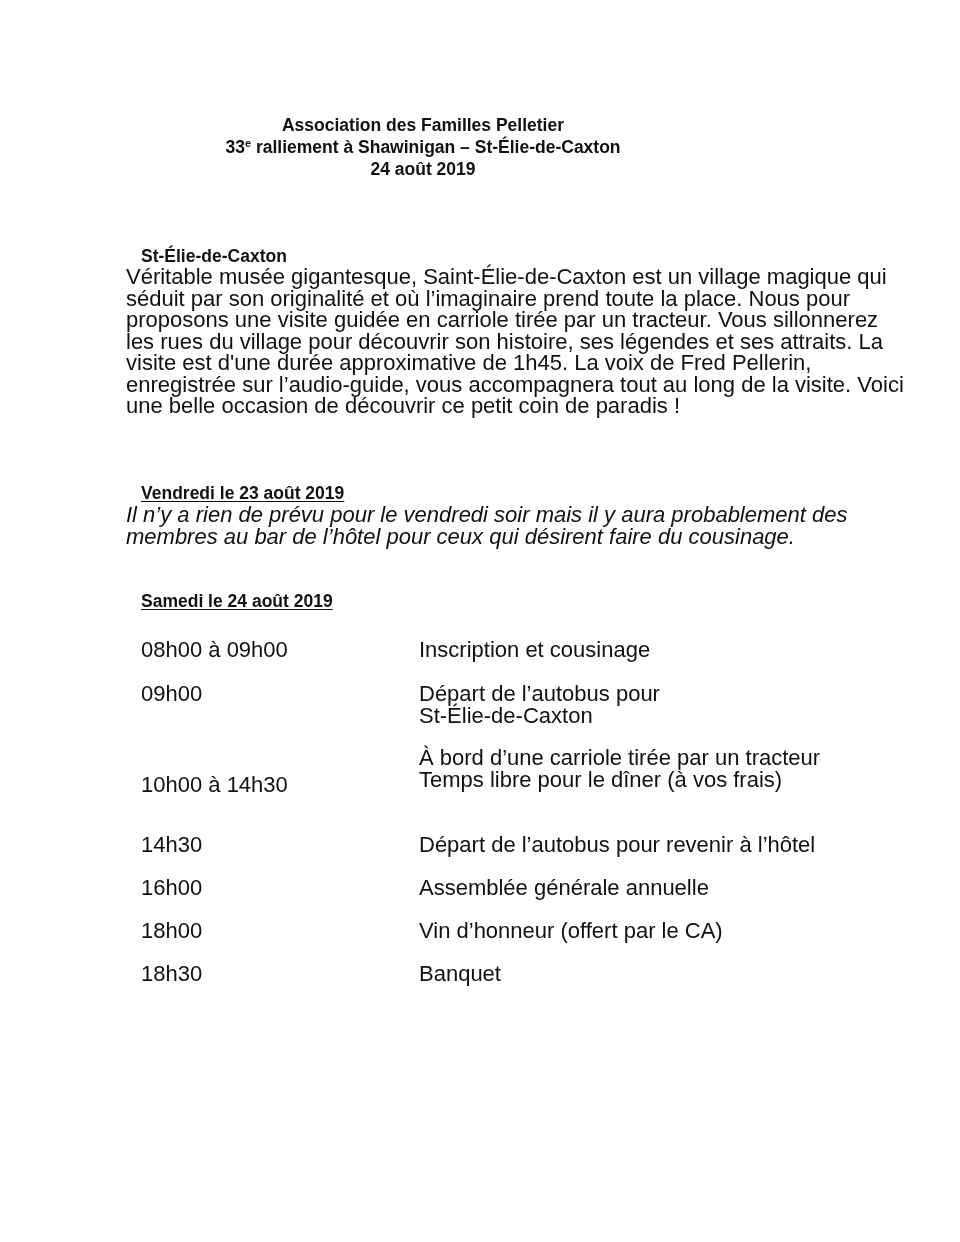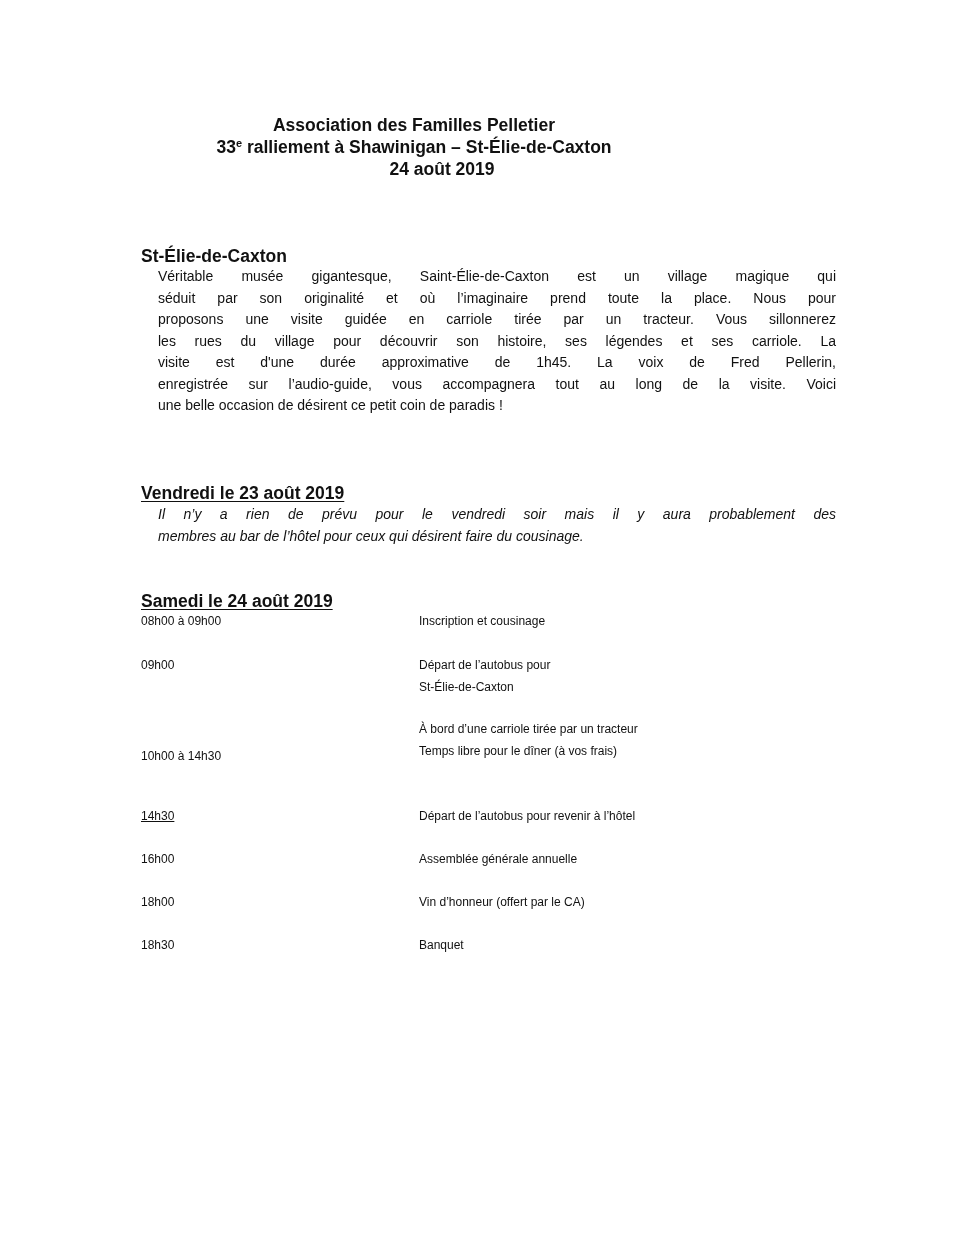--- a/index.html
+++ b/index.html
@@ -2,61 +2,61 @@
 <html><head>
   <meta charset="utf-8">
   <style>
     html, body { margin: 0; padding: 0; background: #ffffff; }
     body {
       width: 960px; height: 1242px; position: relative; overflow: hidden;
       font-family: "Liberation Sans", sans-serif; color: #111111;
     }
     .page { position: absolute; left: 0; top: 0; width: 960px; height: 1242px; }
     .hdr {
-      position: absolute; left: 0; width: 828px; text-align: center;
+      position: absolute; left: 9px; width: 828px; text-align: center;
       font-weight: bold; font-size: 17.5px; line-height: 22px;
     }
     .hdr sup { font-size: 11px; vertical-align: 6px; line-height: 0; }
     .sec-title {
       position: absolute; left: 141px; font-weight: bold; font-size: 17.5px; line-height: 22px;
     }
     .u { text-decoration: underline; text-underline-offset: 2px; }
     .para {
-      position: absolute; left: 158px; width: 678px;
-      font-size: 14px; line-height: 21.5px; text-align: justify;
+      position: absolute; left: 126px; width: 678px;
+      font-size: 22px; line-height: 21.5px; text-align: justify;
       font-stretch: condensed;
     }
     .para .ln { display: block; text-align: justify; text-align-last: justify; white-space: nowrap; }
     .para .ln.last { text-align-last: left; }
     .ital { font-style: italic; }
     .time, .desc {
-      position: absolute; font-size: 12px; line-height: 21.5px;
+      position: absolute; font-size: 22px; line-height: 21.5px; margin-top: 28px;
     }
     .time { left: 141px; }
     .desc { left: 419px; }
     .desc .l { display: block; }
   </style>
 </head>
 <body>
 
 <div class="page">
 
   <div class="hdr" style="top:114px;">Association des Familles Pelletier</div>
   <div class="hdr" style="top:136px;"><span>33</span><sup>e</sup><span> ralliement à Shawinigan – St-Élie-de-Caxton</span></div>
-  <div class="hdr" style="top:158px;margin-left:28px;">24 août 2019</div>
+  <div class="hdr" style="top:158px;">24 août 2019</div>
 
   <div class="sec-title" style="top:245px;">St-Élie-de-Caxton</div>
   <div class="para" style="top:266px;">
     <span class="ln">Véritable musée gigantesque, Saint-Élie-de-Caxton est un village magique qui</span>
     <span class="ln">séduit par son originalité et où l’imaginaire prend toute la place.  Nous pour</span>
     <span class="ln">proposons une visite guidée en carriole tirée par un tracteur.  Vous sillonnerez</span>
-    <span class="ln">les rues du village pour découvrir son histoire, ses légendes et ses carriole. La</span>
+    <span class="ln">les rues du village pour découvrir son histoire, ses légendes et ses attraits. La</span>
     <span class="ln">visite est d'une durée approximative de 1h45. La voix de Fred Pellerin,</span>
     <span class="ln">enregistrée sur l’audio-guide, vous accompagnera tout au long de la visite. Voici</span>
-    <span class="ln last">une belle occasion de désirent ce petit coin de paradis !</span>
+    <span class="ln last">une belle occasion de découvrir ce petit coin de paradis !</span>
   </div>
 
   <div class="sec-title u" style="top:482px;">Vendredi le 23 août 2019</div>
   <div class="para ital" style="top:504px;font-style:italic;">
     <span class="ln">Il n’y a rien de prévu pour le vendredi soir mais il y aura probablement des</span>
     <span class="ln last">membres au bar de l’hôtel pour ceux qui désirent faire du cousinage.</span>
   </div>
 
   <div class="sec-title u" style="top:590px;">Samedi le 24 août 2019</div>
 
@@ -75,21 +75,21 @@
       </div>
     </div>
     <div>
       <div class="time" style="top:746px;">10h00 à 14h30</div>
       <div class="desc" style="top:719px;">
         <span class="l">À bord d’une carriole tirée par un tracteur</span>
         <span class="l">Temps libre pour le dîner (à vos frais)</span>
       </div>
     </div>
     <div>
-      <div class="time" style="top:806px;text-decoration:underline;">14h30</div>
+      <div class="time" style="top:806px;">14h30</div>
       <div class="desc" style="top:806px;">
         <span class="l">Départ de l’autobus pour revenir à l’hôtel</span>
       </div>
     </div>
     <div>
       <div class="time" style="top:849px;">16h00</div>
       <div class="desc" style="top:849px;">
         <span class="l">Assemblée générale annuelle</span>
       </div>
     </div>

